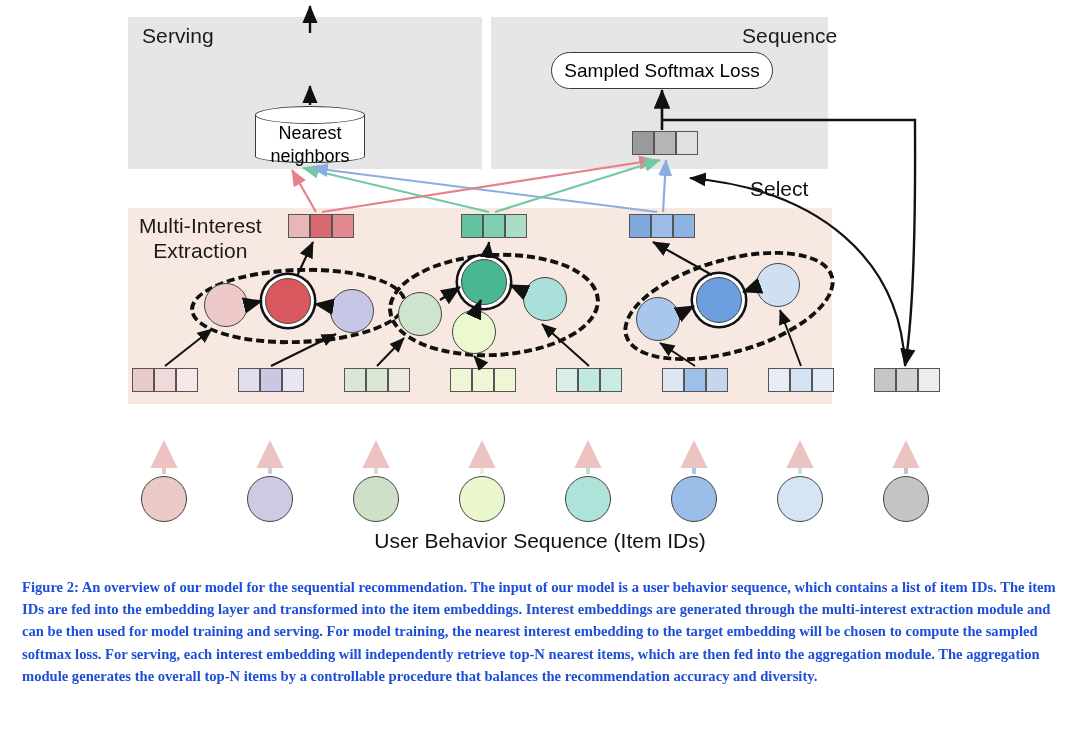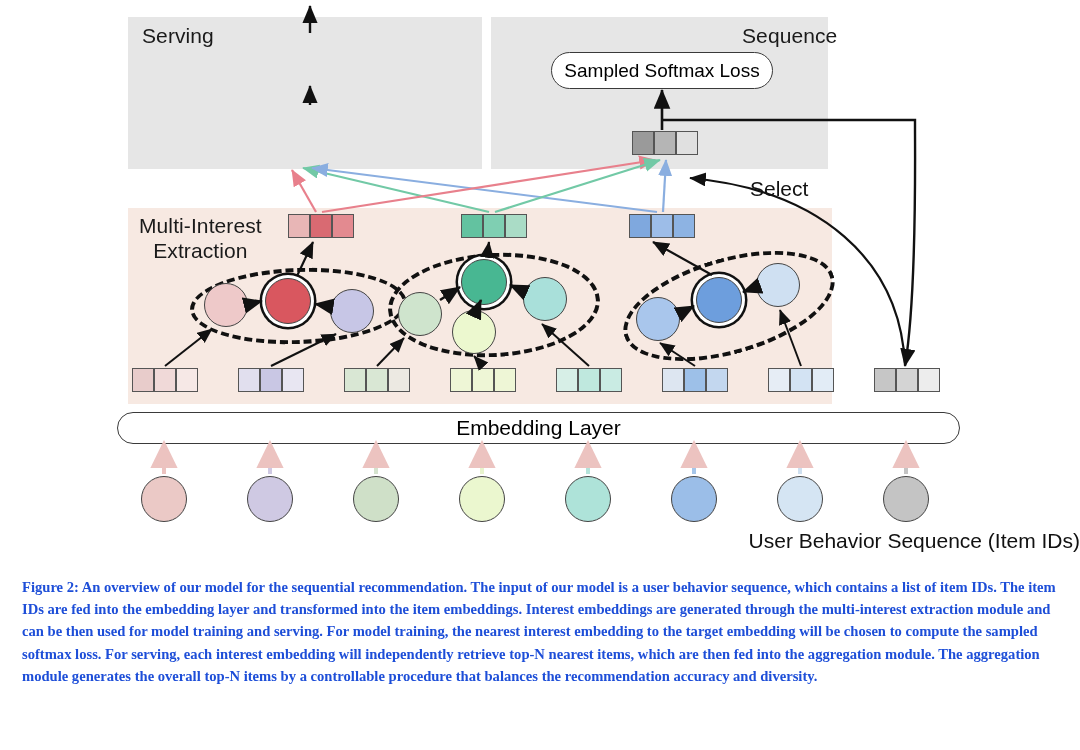--- a/index.html
+++ b/index.html
@@ -124,20 +124,26 @@
   <div class="abs panel-extraction" style="left:128px;top:208px;width:704px;height:196px;"></div>
 
   <div class="abs panel-label" style="left:142px;top:24px;">Serving</div>
 
   <div class="abs panel-label" style="left:742px;top:24px;">Sequence</div>
 
   <div class="abs panel-label" style="left:139px;top:214px;text-align:center;">Multi-Interest
 Extraction</div>
 
 
+  <div class="abs cyl" style="left:255px;top:106px;width:110px;height:57px;">
+    <div class="cyl-body"></div>
+    <div class="cyl-top"></div>
+    <div class="cyl-text">Nearest
+neighbors</div>
+  </div>
 
   <div class="abs rbox pill" style="left:551px;top:52px;width:222px;height:37px;">Sampled Softmax Loss</div>
 
   <div class="abs vec" style="left:632px;top:131px;width:66px;height:24px;">
     <div class="cell" style="background:#9a9a9a;"></div>
     <div class="cell" style="background:#b5b5b5;"></div>
     <div class="cell" style="background:#e0e0e0;"></div>
   </div>
 
   <div class="abs vec" style="left:288px;top:214px;width:66px;height:24px;">
@@ -211,34 +217,33 @@
     <div class="cell" style="background:#e6edf5;"></div>
     <div class="cell" style="background:#d3e3f3;"></div>
     <div class="cell" style="background:#e2ecf6;"></div>
   </div>
   <div class="abs vec" style="left:874px;top:368px;width:66px;height:24px;">
     <div class="cell" style="background:#c6c6c6;"></div>
     <div class="cell" style="background:#d4d4d4;"></div>
     <div class="cell" style="background:#ededed;"></div>
   </div>
 
-  <div class="abs rbox pill emb-label" style="left:117px;top:412px;width:843px;height:32px;border-radius:16px;">Embedding Layer</div>
 
   <div class="abs circ" style="left:141px;top:476px;width:46px;height:46px;background:#ebc9c6;"></div>
   <div class="abs circ" style="left:247px;top:476px;width:46px;height:46px;background:#cfc9e3;"></div>
   <div class="abs circ" style="left:353px;top:476px;width:46px;height:46px;background:#cfe0c8;"></div>
   <div class="abs circ" style="left:459px;top:476px;width:46px;height:46px;background:#ebf7cf;"></div>
   <div class="abs circ" style="left:565px;top:476px;width:46px;height:46px;background:#aee3d9;"></div>
   <div class="abs circ" style="left:671px;top:476px;width:46px;height:46px;background:#9bbee8;"></div>
   <div class="abs circ" style="left:777px;top:476px;width:46px;height:46px;background:#d5e5f3;"></div>
   <div class="abs circ" style="left:883px;top:476px;width:46px;height:46px;background:#c4c4c4;"></div>
 
   <div class="abs plain" style="left:750px;top:177px;font-size:21px;">Select</div>
 
-  <div class="abs plain" style="left:0px;top:529px;width:1080px;text-align:right;font-size:21px;">User Behavior Sequence (Item IDs)</div>
+  <div class="abs plain" style="left:0px;top:529px;width:1080px;text-align:center;font-size:21px;">User Behavior Sequence (Item IDs)</div>
 
   <svg class="overlay" viewBox="0 0 1080 750">
     <defs>
       <marker id="ah-black" markerWidth="9" markerHeight="9" refX="7.2" refY="3.2" orient="auto">
         <path d="M0,0 L7.6,3.2 L0,6.4 z" fill="#111"></path>
       </marker>
       <marker id="ah-red" markerWidth="9" markerHeight="9" refX="7.2" refY="3.2" orient="auto">
         <path d="M0,0 L7.6,3.2 L0,6.4 z" fill="#e8808c"></path>
       </marker>
       <marker id="ah-green" markerWidth="9" markerHeight="9" refX="7.2" refY="3.2" orient="auto">

